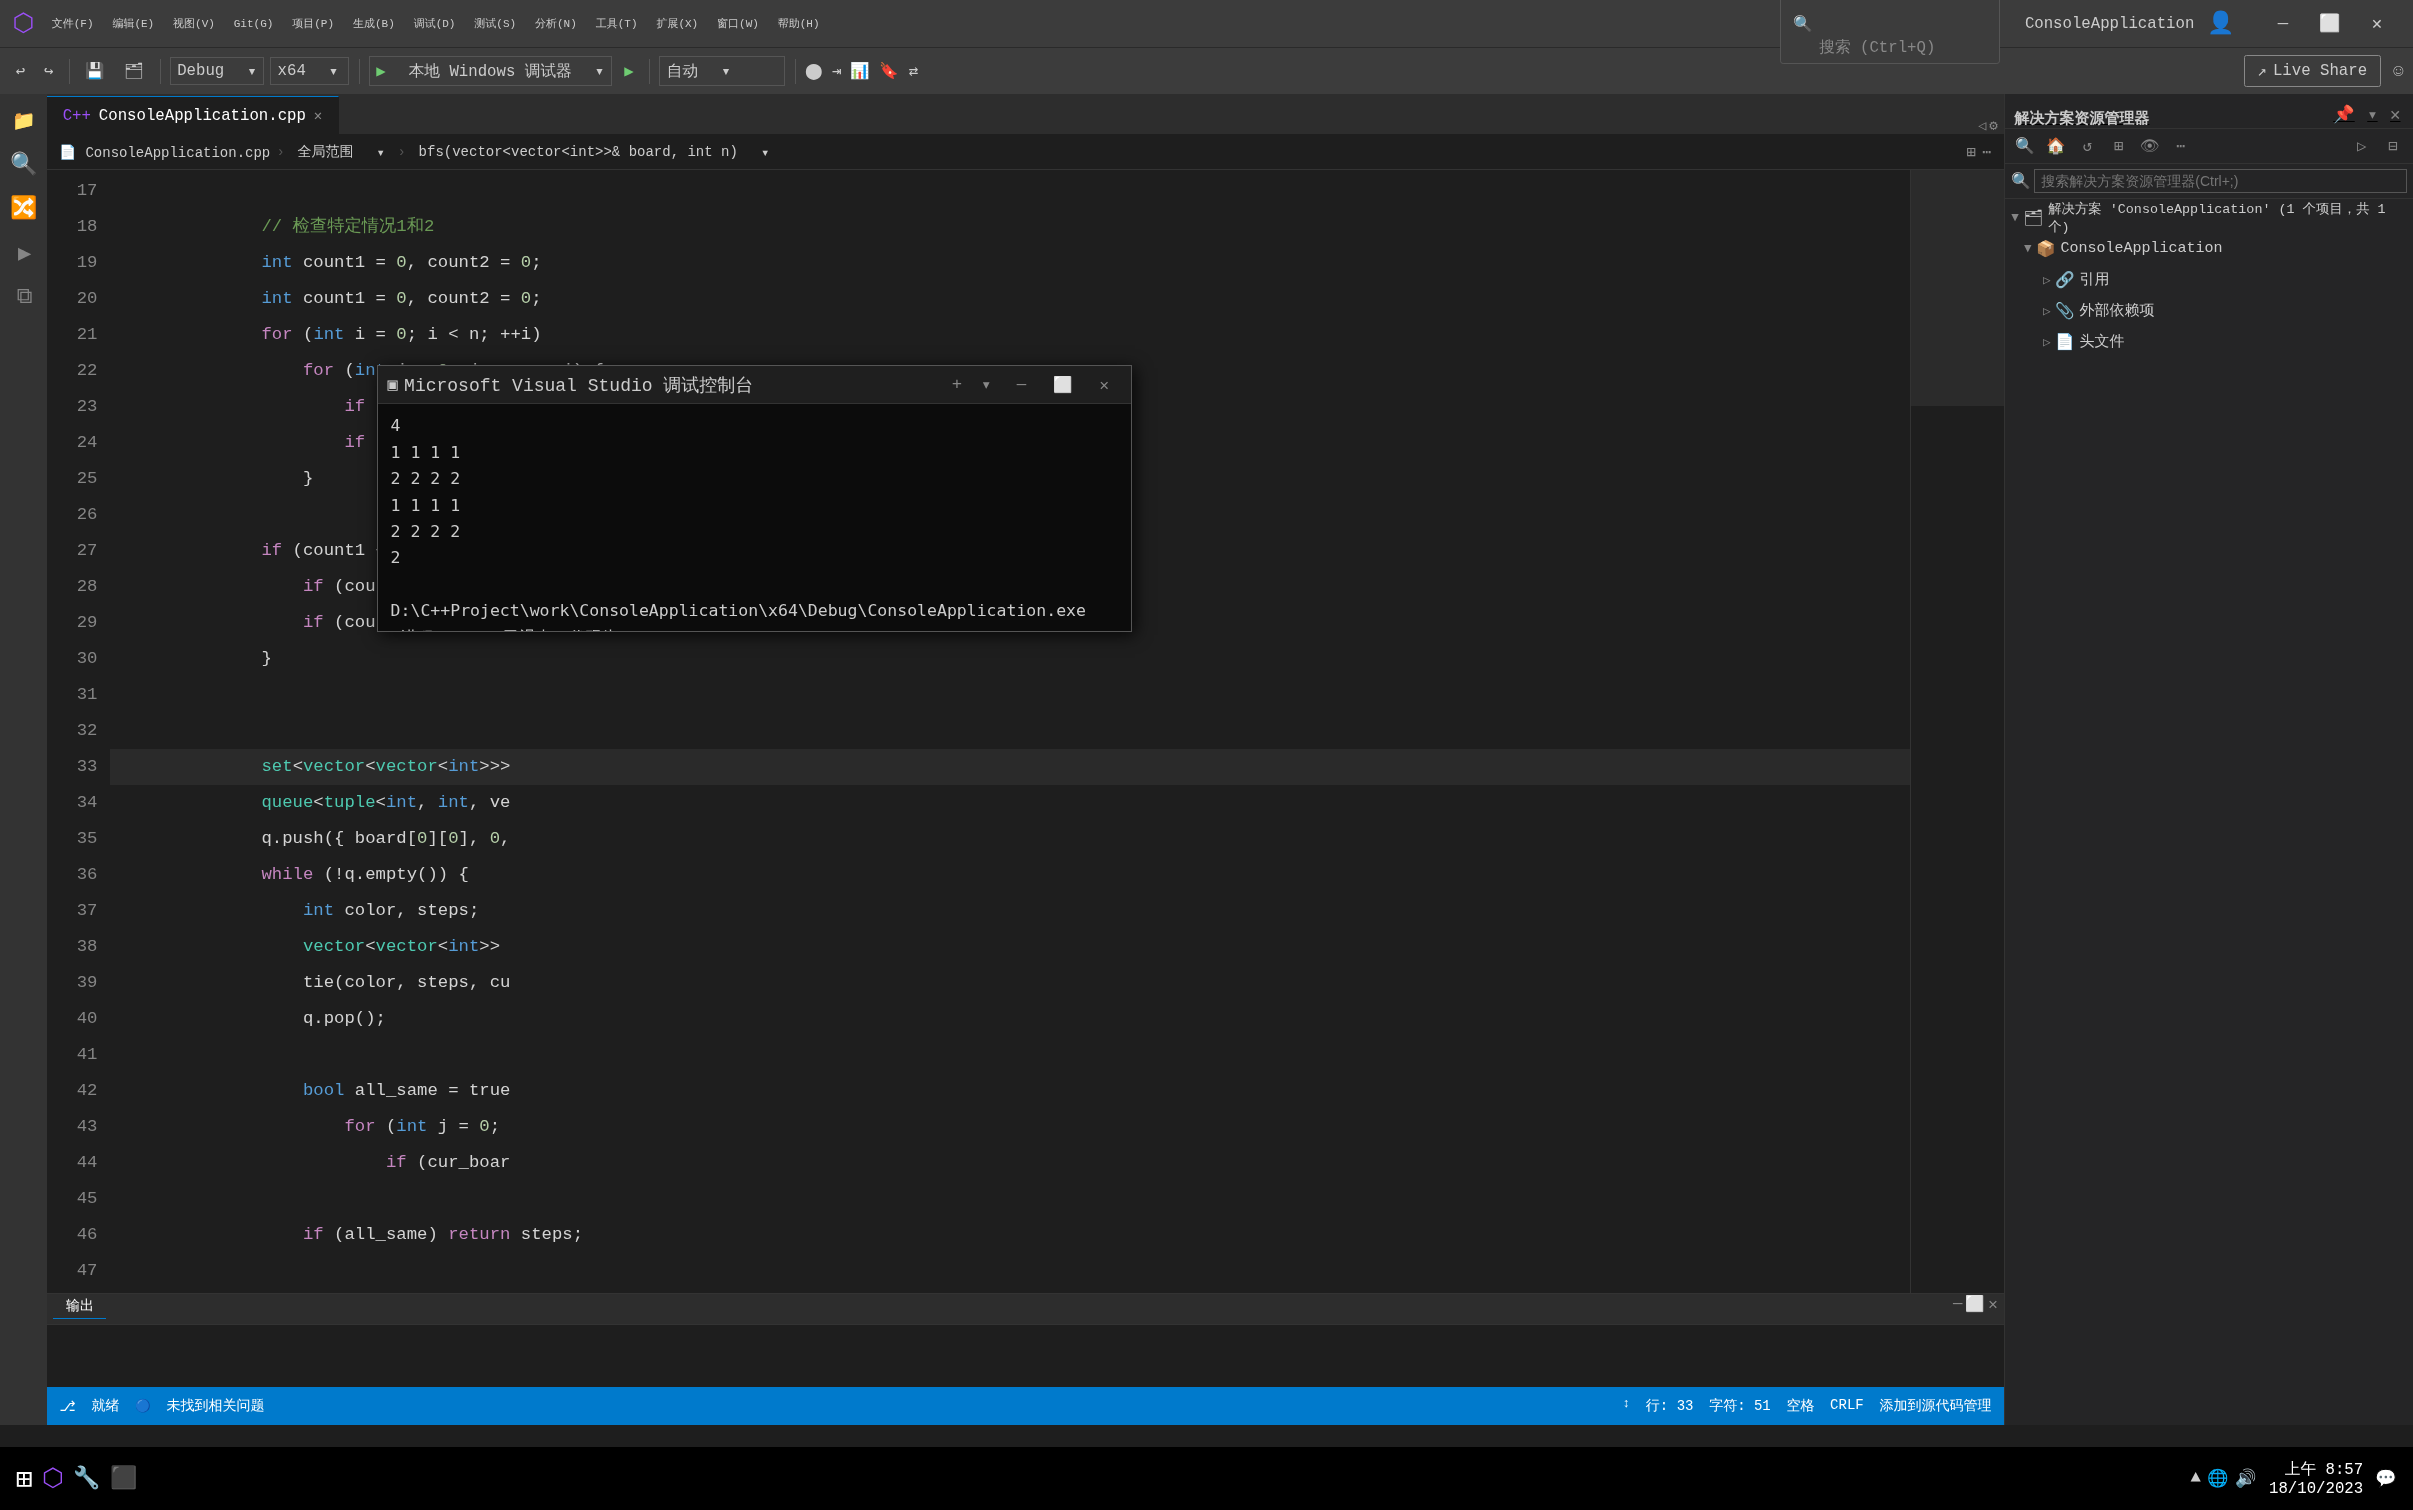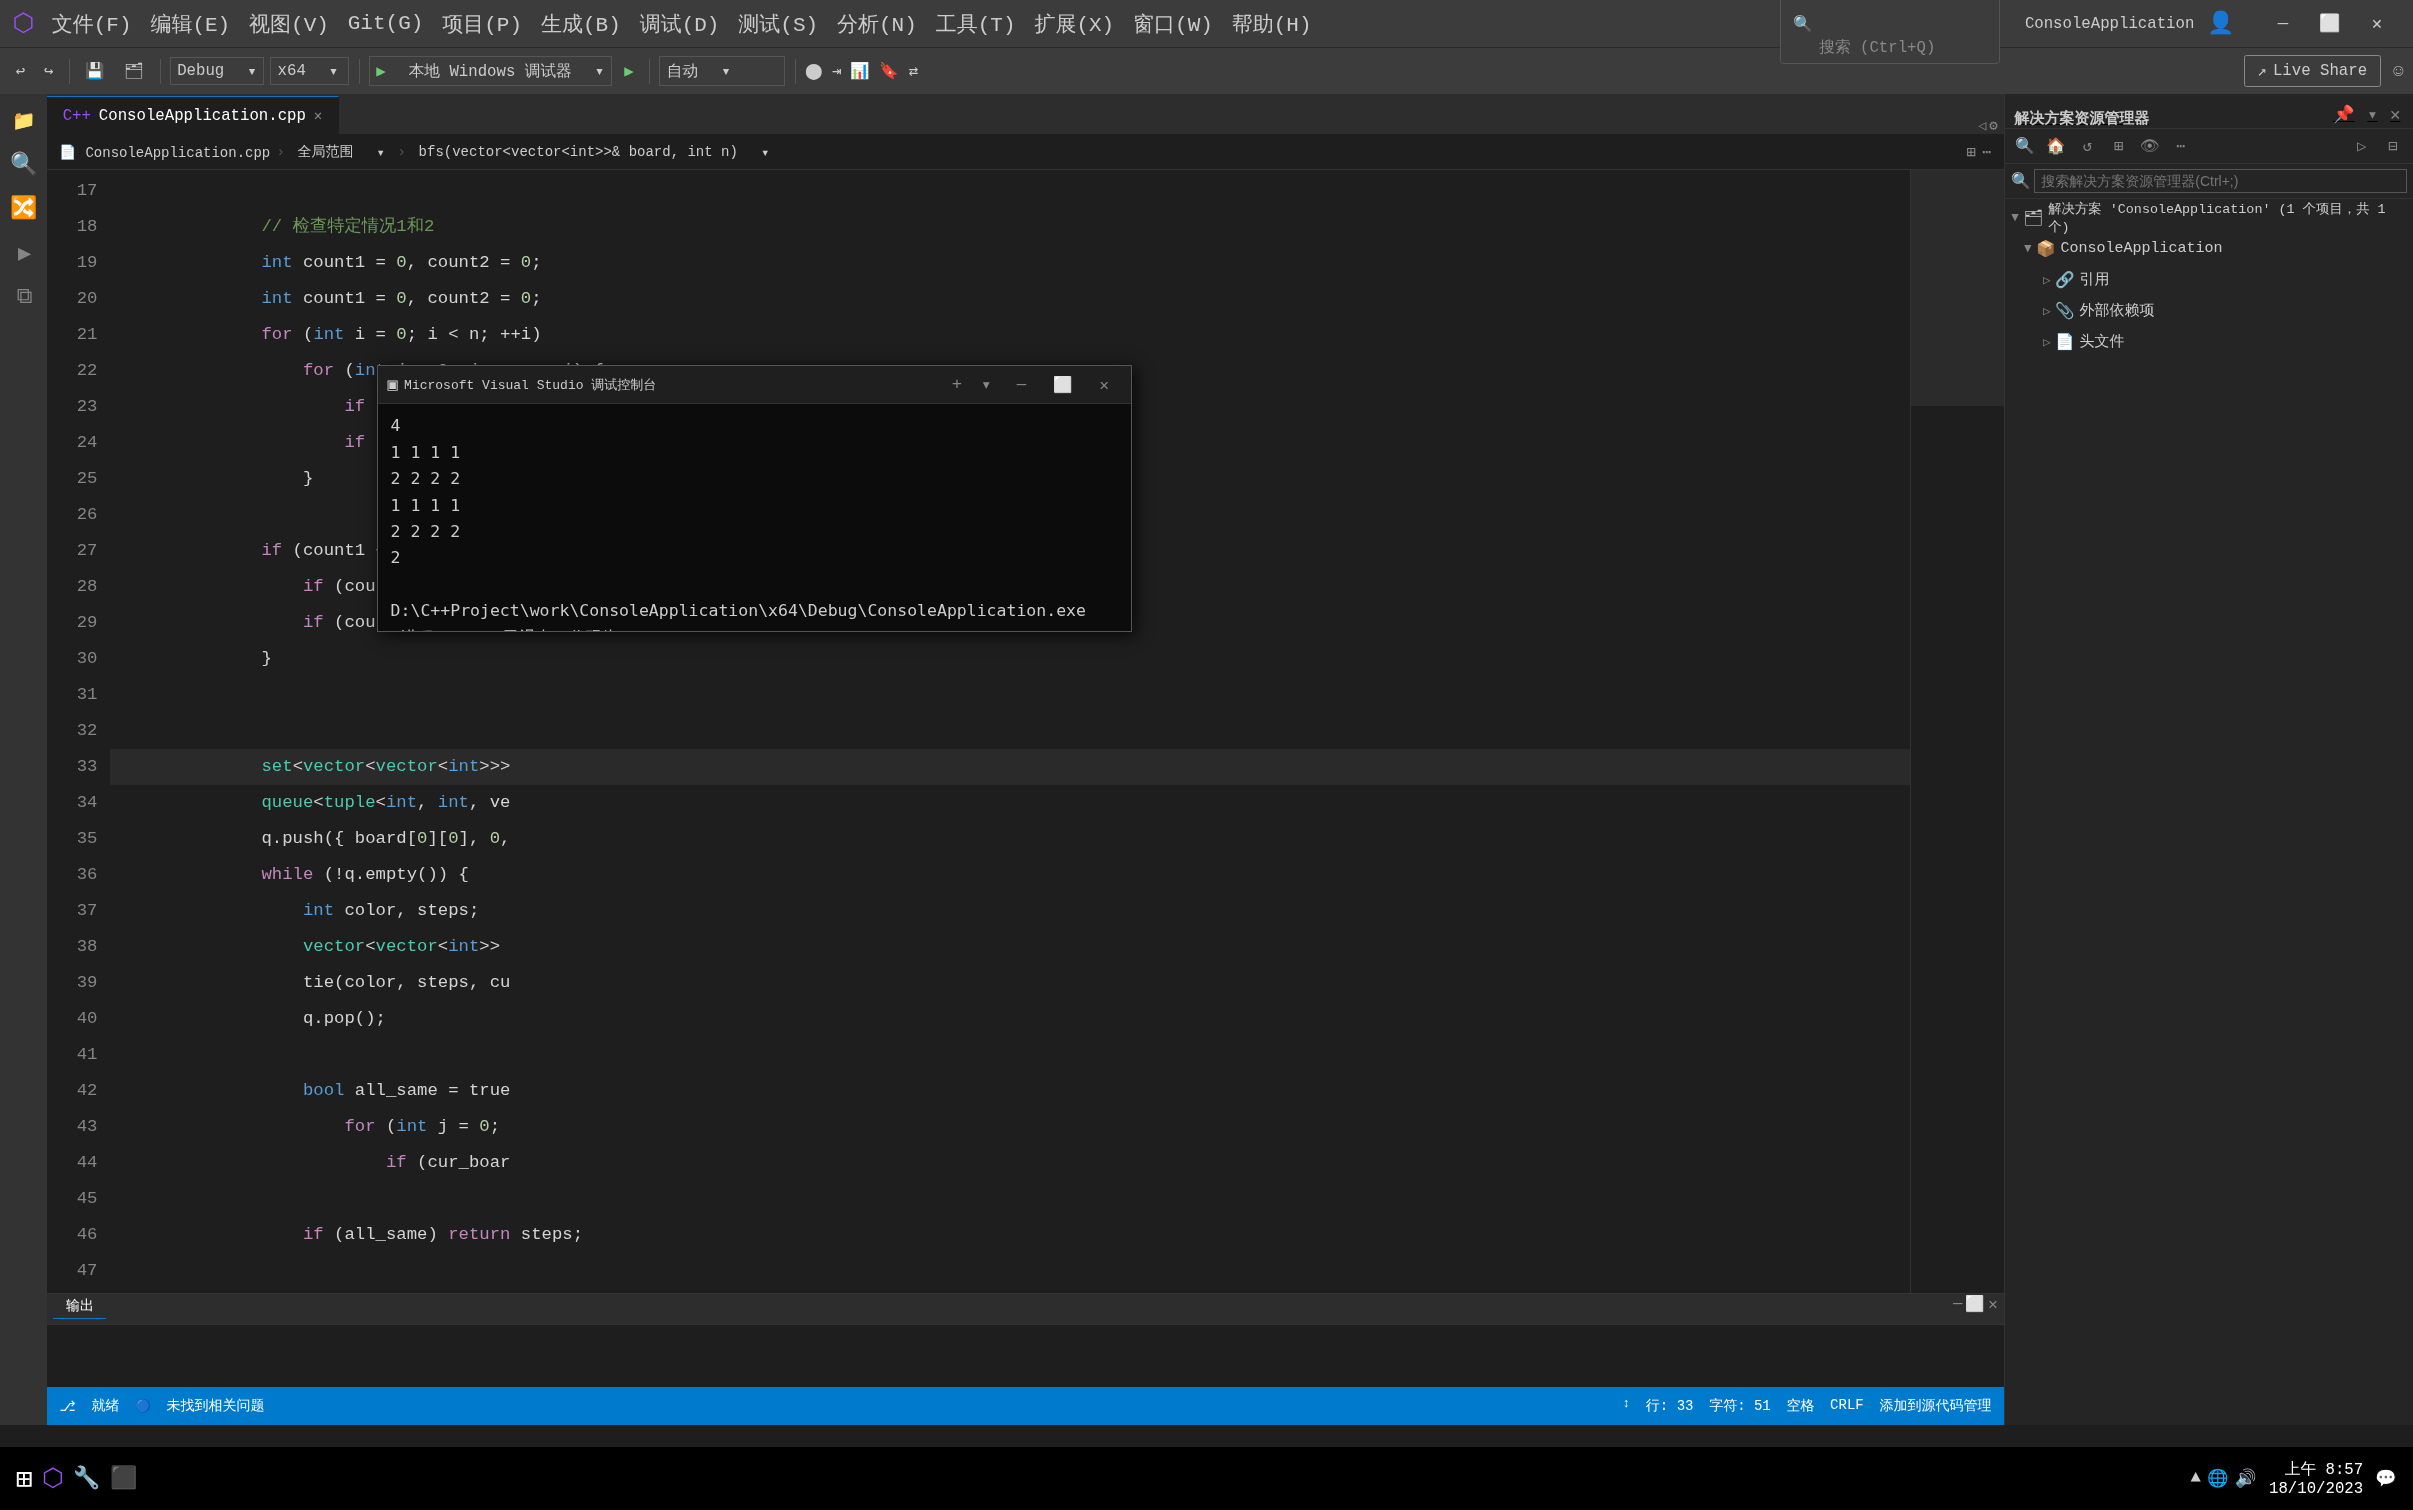--- a/index.html
+++ b/index.html
@@ -25,21 +25,21 @@
       display: flex;
       align-items: center;
       gap: 3.1px;
       color: #cccccc;
       font-size: 17.3px;
     }
     .title-bar-menu span {
       padding: 3.1px 7.9px;
       cursor: pointer;
       color: #cccccc;
-      font-size: 21px;
+      font-size: 11px;
     }
     .search-box {
       margin-left: auto;
       background: #3c3c3c;
       border: 0.8px solid #555;
       border-radius: 3.1px;
       padding: 4.7px 12.6px;
       color: #ccc;
       font-size: 15.7px;
       width: 220px;
@@ -403,21 +403,21 @@
       padding: 0 9.4px;
       gap: 6.3px;
       border-bottom: 0.8px solid #333;
     }
     .console-icon {
       font-size: 17.3px;
       color: #ccc;
     }
     .console-title {
       color: #cccccc;
-      font-size: 13px;
+      font-size: 18px;
       flex: 1;
     }
     .console-tab-btn {
       font-size: 17.3px;
       color: #888;
       cursor: pointer;
       padding: 3.1px 6.3px;
     }
     .console-window-btn {
       font-size: 15.7px;

